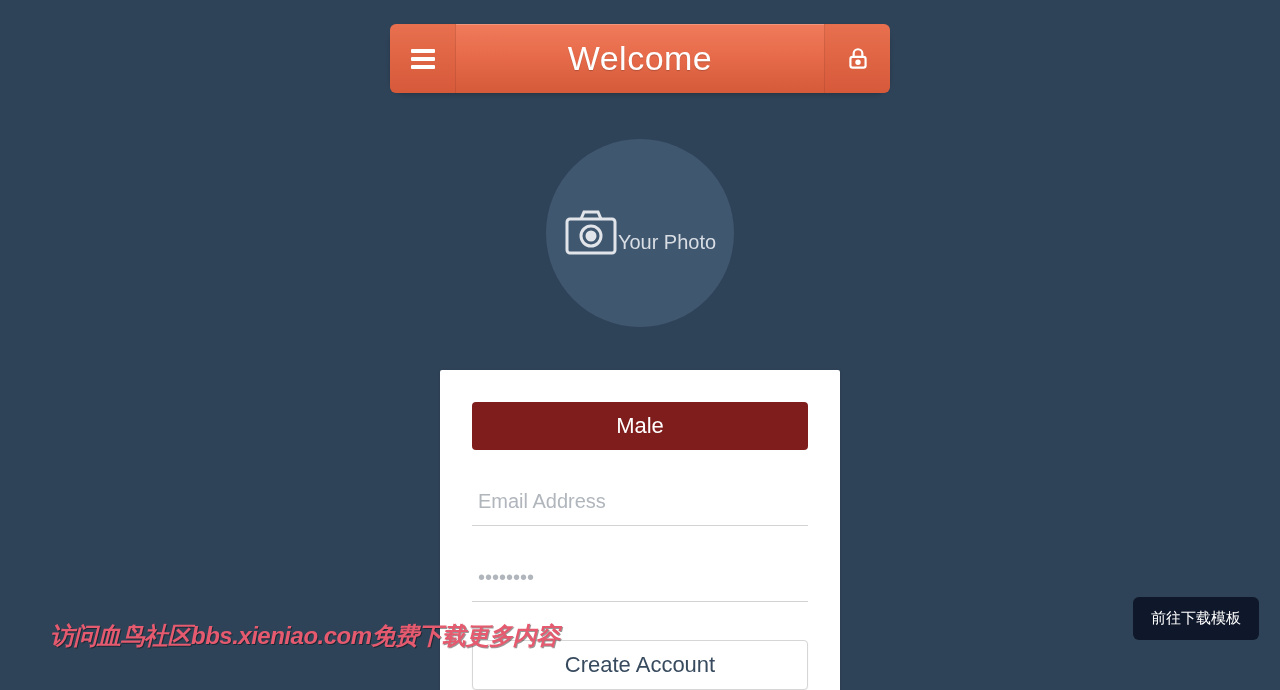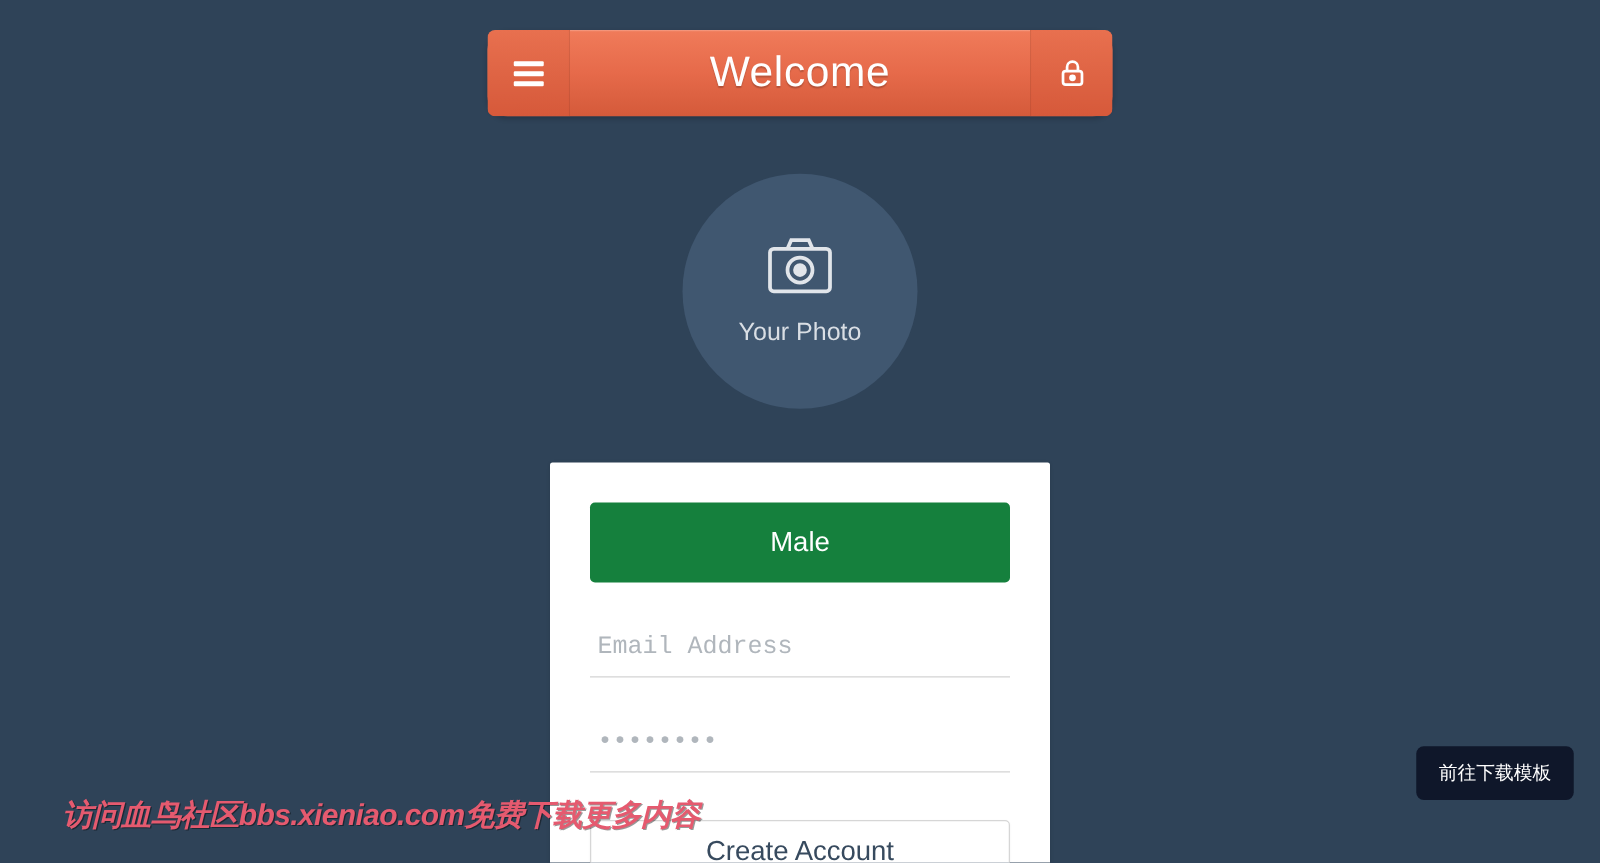--- a/index.html
+++ b/index.html
@@ -78,21 +78,21 @@
       cursor: pointer;
     }
 
     .photo-circle {
       width: 188px;
       height: 188px;
       background: #405770;
       border-radius: 50%;
       margin: 46px auto 0;
       display: flex;
-      flex-direction: column;
+      flex-direction: row;
       align-items: center;
       justify-content: center;
       cursor: pointer;
     }
 
     .photo-label {
       color: #d9dee4;
       font-size: 20px;
       font-weight: 300;
       margin-top: 18px;
@@ -103,22 +103,22 @@
       background: #fff;
       margin: 43px auto 0;
       border-radius: 2px;
       padding: 32px 32px 40px;
       box-shadow: 0 1px 3px rgba(0,0,0,0.15);
     }
 
     .gender-toggle {
       display: flex;
       width: 100%;
-      height: 64px;
-      background: #15803d;
+      height: 48px;
+      background: #7f1d1d;
       border-radius: 4px;
       overflow: hidden;
     }
 
     .gender-option {
       flex: 1;
       display: flex;
       align-items: center;
       justify-content: center;
       color: #fff;
@@ -131,21 +131,20 @@
       width: 100%;
       border: none;
       border-bottom: 1px solid #d3d3d3;
       padding: 12px 6px;
       font-size: 20px;
       font-weight: 300;
       color: #495a6b;
       margin-top: 28px;
       outline: none;
       background: transparent;
-      font-family: Liberation Mono, monospace;
     }
 
     .form-input::placeholder {
       color: #b0b6bc;
       font-weight: 300;
     }
 
     .create-btn {
       width: 100%;
       height: 50px;
@@ -156,21 +155,21 @@
       color: #374a5e;
       font-size: 22px;
       font-weight: 400;
       cursor: pointer;
       box-shadow: 0 1px 2px rgba(0,0,0,0.06);
     }
 
     .watermark {
       position: absolute;
       left: 50px;
-      bottom: 22px;
+      bottom: 38px;
       font-size: 24px;
       font-weight: 700;
       font-style: italic;
       color: #e55a6f;
       text-shadow: 1px 1px 0 rgba(0,0,0,0.4);
       letter-spacing: -0.5px;
     }
 
     .download-badge {
       position: absolute;

